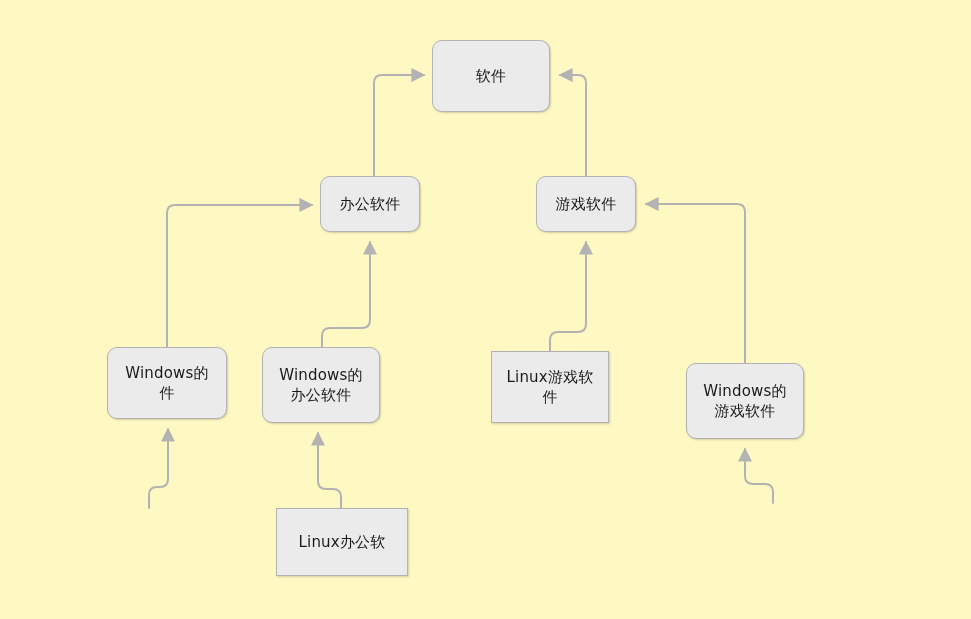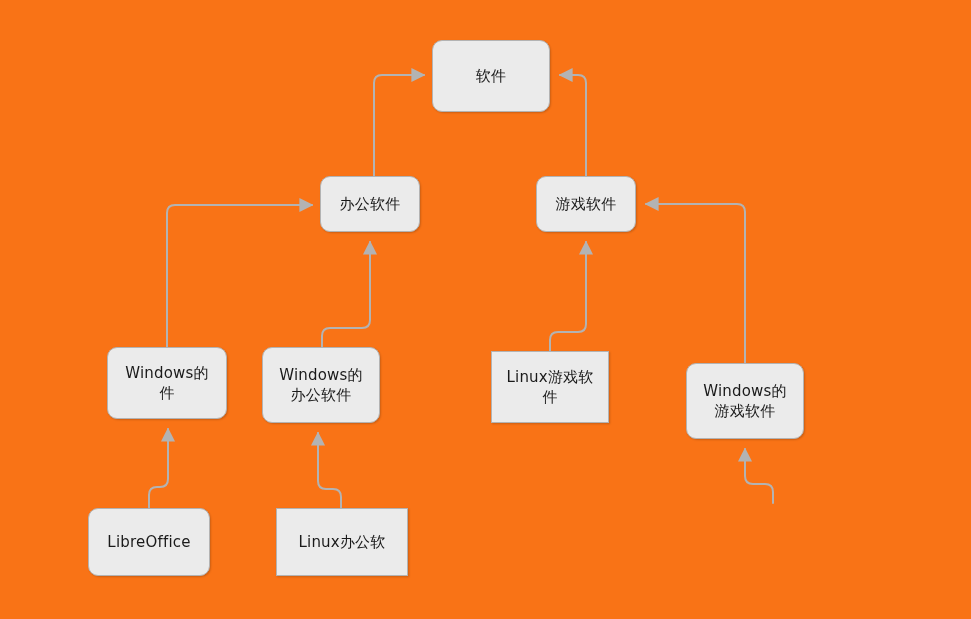--- a/index.html
+++ b/index.html
@@ -7,21 +7,21 @@
     padding: 0;
     background: #ffffff;
   }
   body {
     font-family: "DejaVu Sans", "Liberation Sans", sans-serif;
   }
   #canvas {
     position: relative;
     width: 971px;
     height: 619px;
-    background: #f97316;
+    background: #fef9c3;
     overflow: hidden;
   }
   #edge-layer {
     position: absolute;
     left: 0;
     top: 0;
     width: 971px;
     height: 619px;
     pointer-events: none;
   }
@@ -106,22 +106,19 @@
   <div class="node square" style="left:491px; top:351px; width:118px; height:72px;">
     <span class="node-label">Linux游戏软
 件</span>
   </div>
 
   <div class="node rounded" style="left:686px; top:363px; width:118px; height:76px;">
     <span class="node-label">Windows的
 游戏软件</span>
   </div>
 
-  <div class="node rounded" style="left:88px; top:508px; width:122px; height:68px;">
-    <span class="node-label">LibreOffice</span>
-  </div>
 
   <div class="node square" style="left:276px; top:508px; width:132px; height:68px;">
     <span class="node-label">Linux办公软</span>
   </div>
 
 
 </div>
 
 </body></html>

